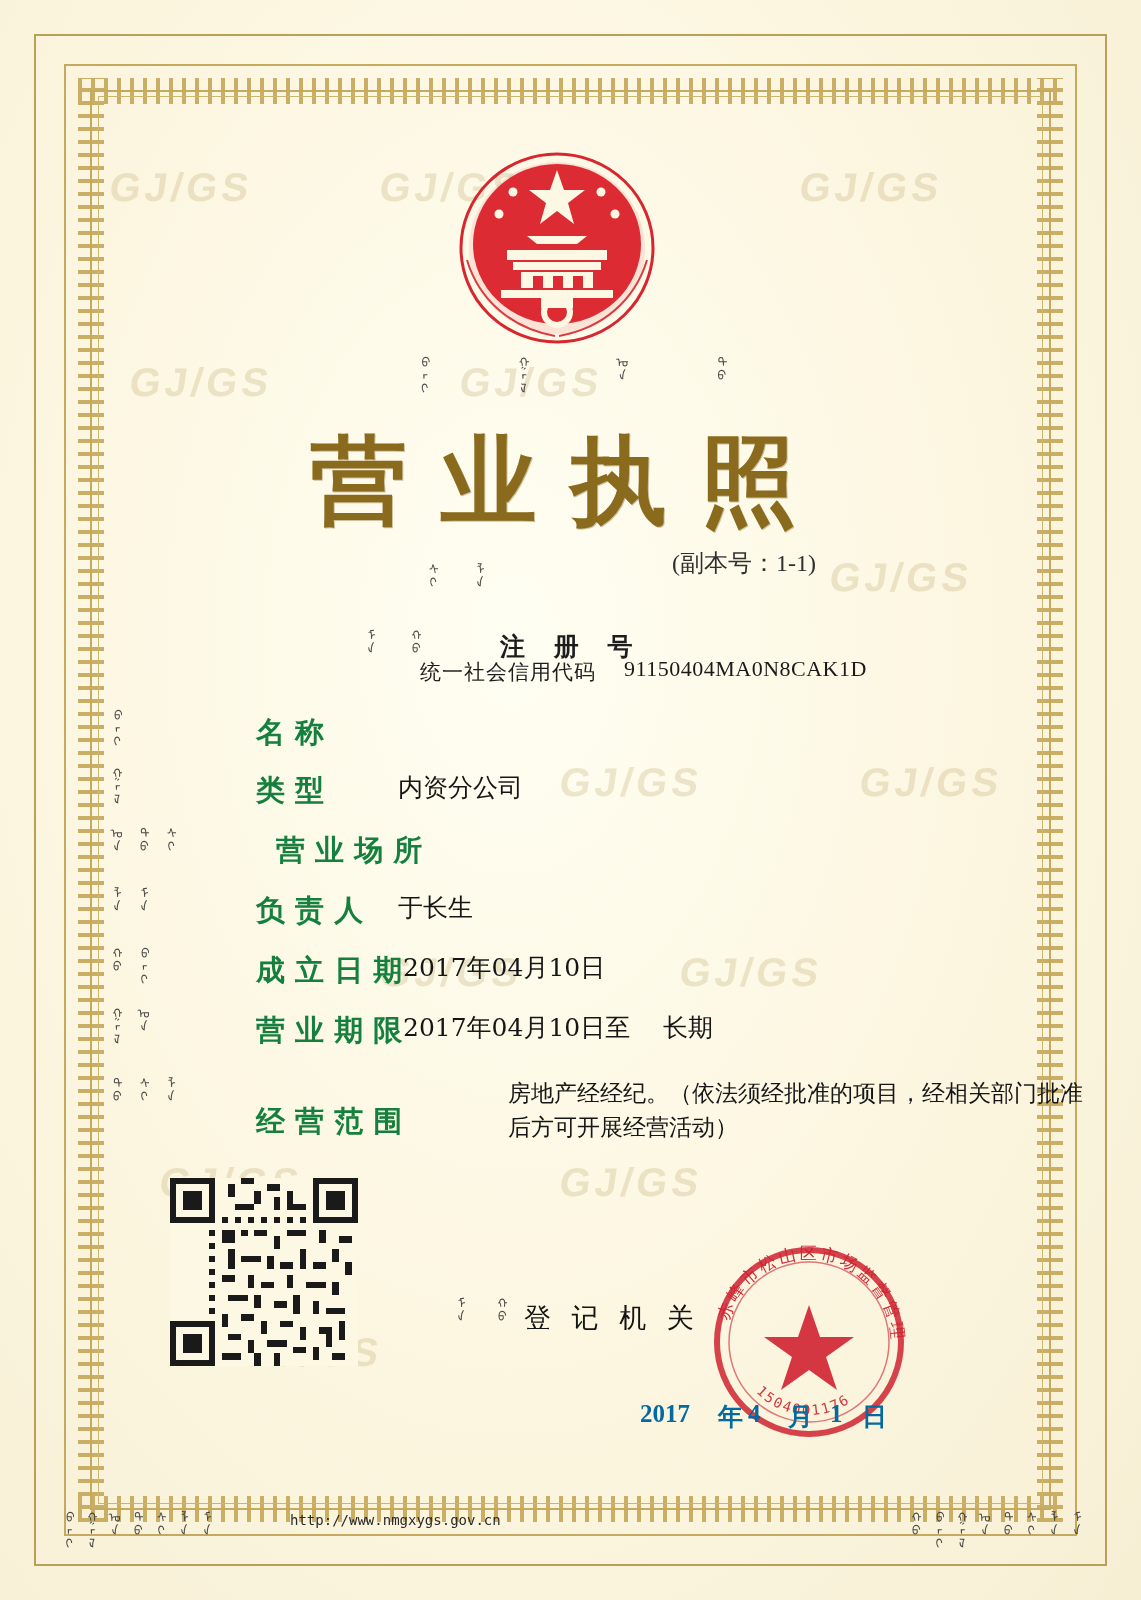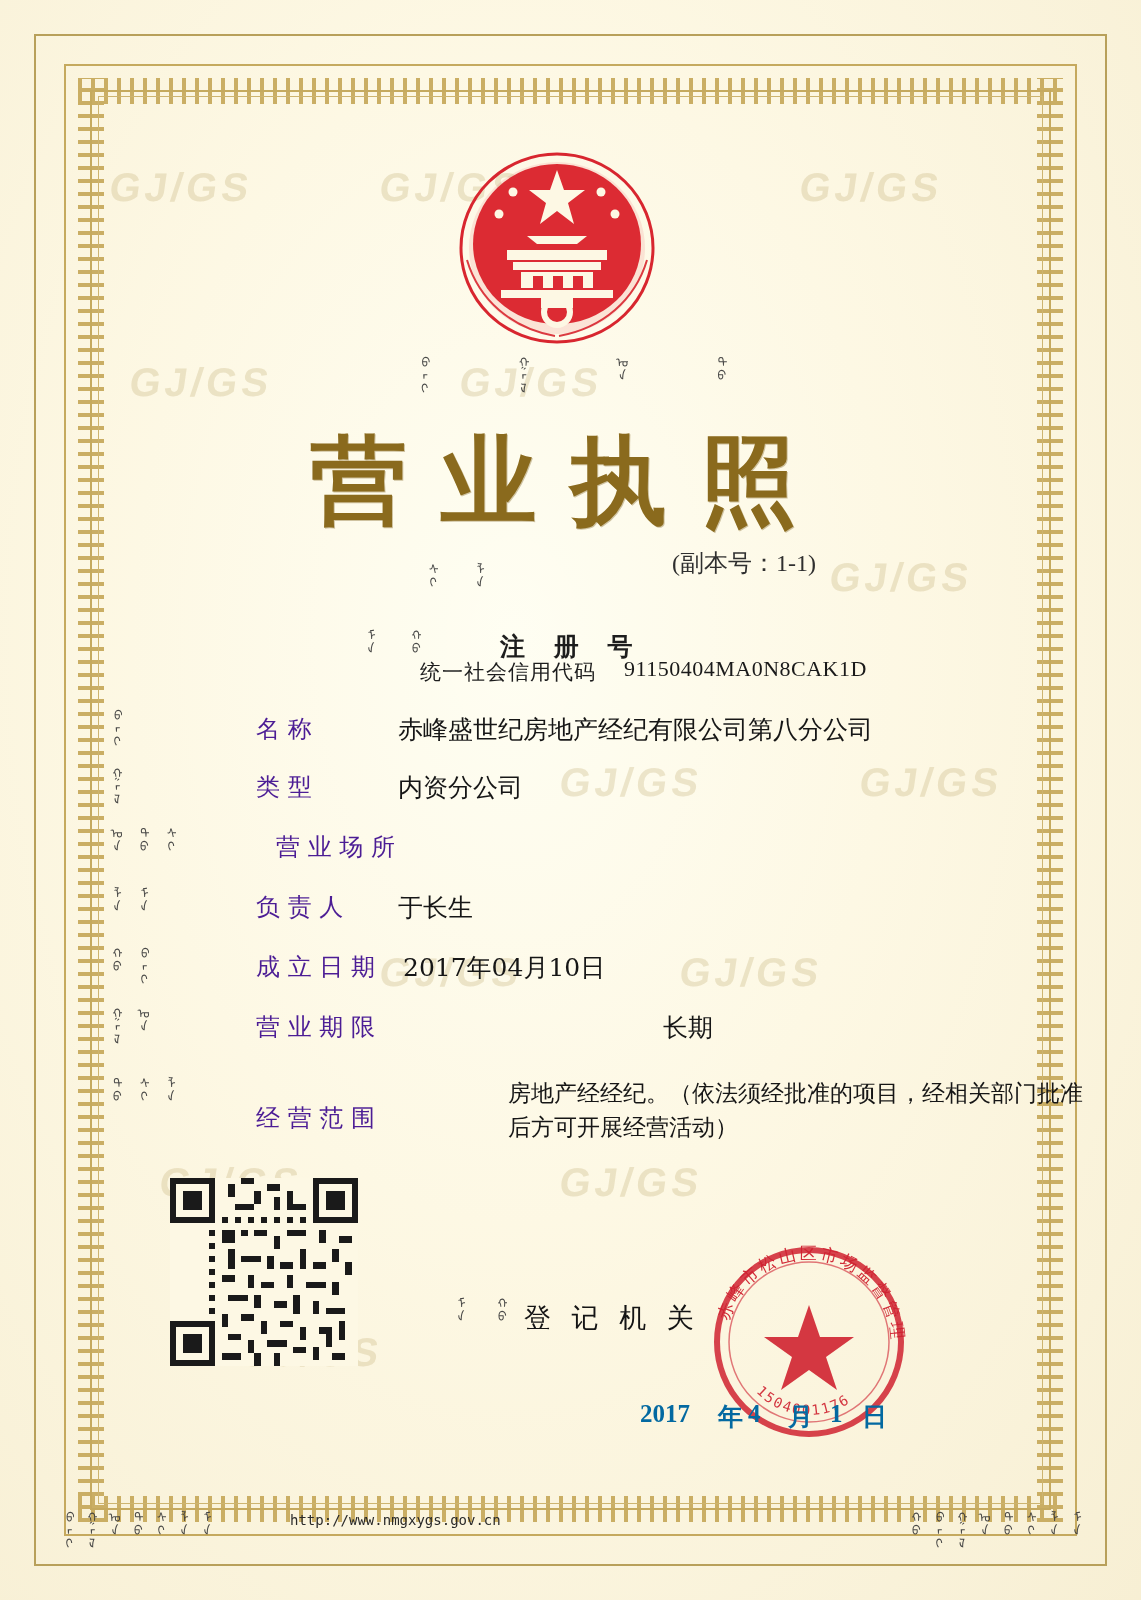--- a/index.html
+++ b/index.html
@@ -188,23 +188,23 @@
   .field-mong {
     position: absolute;
     left: 0; top: 0;
     display: flex;
     gap: 14px;
     height: 40px;
   }
   .field-label {
     position: absolute;
     font-family: "DejaVu Serif", serif;
-    font-weight: normal;
-    font-size: 24px;
-    color: #4c1d95;
+    font-weight: bold;
+    font-size: 29px;
+    color: #15803d;
     white-space: nowrap;
   }
   .field-value {
     position: absolute;
     font-family: "DejaVu Serif", serif;
     font-size: 25px;
     color: #161616;
     white-space: nowrap;
   }
   .scope-value {
@@ -377,21 +377,20 @@
   </div>
   <div class="reg-label">注 册 号</div>
   <div class="credit-label">统一社会信用代码</div>
   <div class="credit-code">91150404MA0N8CAK1D</div>
 
   <div class="field" style="top:708px;">
     <div class="field-mong">
       <div class="mong">ᠪᠠᠢ</div>
     </div>
     <div class="field-label" style="left:148px; top:5px;">名          称</div>
-    <div class="field-value" style="left:290px; top:5px;">赤峰盛世纪房地产经纪有限公司第八分公司</div>
   </div>
 
   <div class="field" style="top:766px;">
     <div class="field-mong">
       <div class="mong">ᠭᠠᠯ</div>
     </div>
     <div class="field-label" style="left:148px; top:5px;">类          型</div>
     <div class="field-value" style="left:290px; top:5px;">内资分公司</div>
   </div>
 
@@ -421,20 +420,21 @@
     <div class="field-label" style="left:148px; top:5px;">成 立 日  期</div>
     <div class="field-value" style="left:295px; top:5px;">2017年04月10日</div>
   </div>
 
   <div class="field" style="top:1006px;">
     <div class="field-mong">
       <div class="mong">ᠭᠠᠯ</div>
       <div class="mong">ᠤᠨ</div>
     </div>
     <div class="field-label" style="left:148px; top:5px;">营 业 期  限</div>
+    <div class="field-value" style="left:295px; top:5px;">2017年04月10日至</div>
     <div class="field-value" style="left:555px; top:5px;">长期</div>
   </div>
 
   <div class="field" style="top:1076px; height:80px;">
     <div class="field-mong">
       <div class="mong">ᠲᠤ</div>
       <div class="mong">ᠰᠢ</div>
       <div class="mong">ᠯᠠ</div>
     </div>
     <div class="field-label" style="left:148px; top:26px;">经 营 范  围</div>

